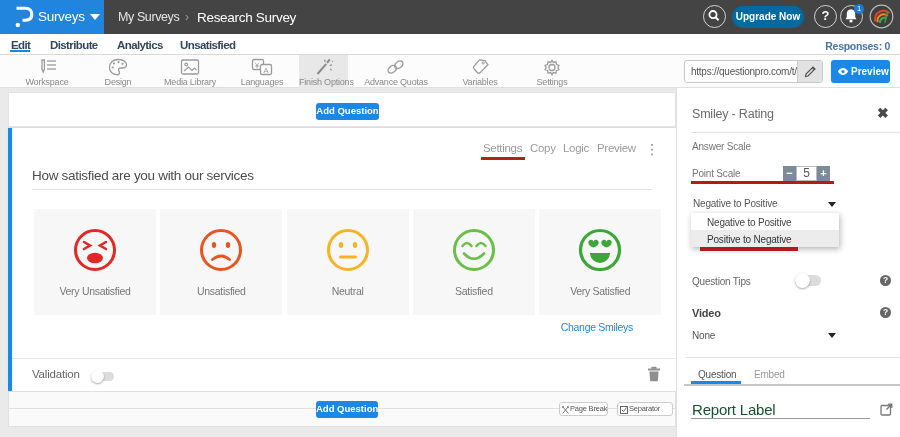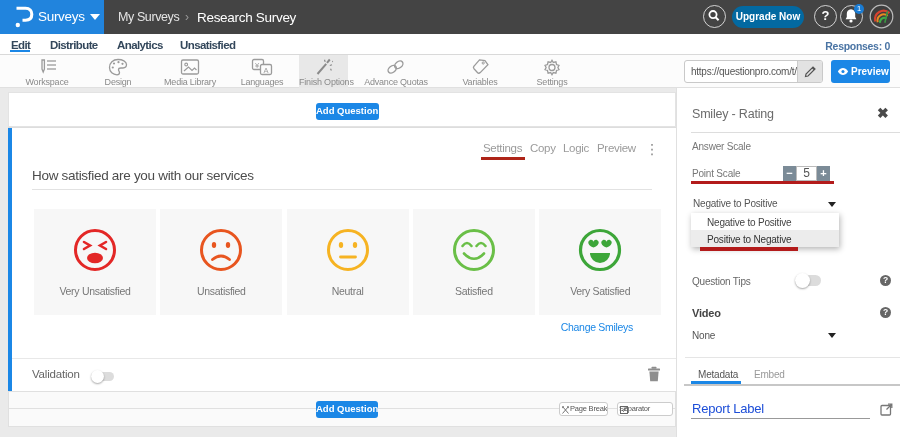--- a/index.html
+++ b/index.html
@@ -30,21 +30,21 @@
 .titem .lbl { position:absolute; top:22px; width:100%; font-size:9px; color:#8a8a8a; letter-spacing:-0.2px; white-space:nowrap; }
 .titem svg { position:absolute; top:3px; left:50%; transform:translateX(-50%); }
 #titem-active { background:#e8e8e8; }
 #urlbox { position:absolute; left:684px; top:5px; width:139px; height:23px; border:1px solid #c9c9c9; border-radius:3px; background:#fff; overflow:hidden; }
 #urltext { position:absolute; left:6px; top:5px; font-size:10px; color:#555; white-space:nowrap; letter-spacing:-0.25px; z-index:0; }
 #pencilbox { position:absolute; right:0; top:0; width:25px; height:21px; background:#e2e2e2; border-left:1px solid #ccc; z-index:1; }
 #previewbtn { position:absolute; left:831px; top:5px; width:59px; height:23px; background:#1b87e6; border-radius:3px; color:#fff; font-size:10.5px; font-weight:bold; line-height:23px; white-space:nowrap; }
 
 
 #topstrip { position:absolute; left:8px; top:92px; width:668px; height:35px; background:#fff; border:1px solid #e3e3e3; }
-.addq { position:absolute; background:#1b87e6; border-radius:3px; color:#fff; font-size:9.5px; font-weight:bold; text-align:left; white-space:nowrap; }
+.addq { position:absolute; background:#1b87e6; border-radius:3px; color:#fff; font-size:9.5px; font-weight:bold; text-align:center; white-space:nowrap; }
 #addq1 { left:307px; top:10px; width:63px; height:17px; line-height:16px; }
 #card { position:absolute; left:8px; top:127px; width:668px; height:264px; background:#fff; border-top:1px solid #ddd; }
 #cardblue { position:absolute; left:0; top:0; width:4px; height:264px; background:#1b87e6; }
 .ctab { position:absolute; top:14px; font-size:11.5px; color:#9b9b9b; letter-spacing:-0.3px; }
 #settings-ul { position:absolute; left:473px; top:29px; width:44px; height:2.5px; background:#ae2418; }
 #cdots { position:absolute; left:637px; top:13px; color:#888; font-size:14px; }
 #qtitle { position:absolute; left:24px; top:40px; font-size:13.5px; color:#4c4c4c; letter-spacing:-0.3px; }
 #qtitle-ul { position:absolute; left:24px; top:61px; width:620px; height:1px; background:#e2e2e2; }
 .scard { position:absolute; top:81px; width:122px; height:106px; background:#f7f7f7; }
 .scard .face { position:absolute; left:50%; top:18px; transform:translateX(-50%); }
@@ -78,21 +78,21 @@
 #ddo2 { height:17px; font-size:10px; color:#333; padding:4px 0 0 16px; background:#ececec; letter-spacing:-0.2px; }
 #rp-qt { position:absolute; left:15px; top:188px; font-size:10px; color:#666; letter-spacing:-0.2px; }
 .qmark { position:absolute; width:11px; height:11px; border-radius:50%; background:#666; color:#fff; font-size:8.5px; font-weight:bold; text-align:center; line-height:11px; }
 #rp-video { position:absolute; left:15px; top:219px; font-size:11px; font-weight:bold; color:#444; letter-spacing:-0.2px; }
 #rp-none { position:absolute; left:15px; top:242px; font-size:10px; color:#555; letter-spacing:-0.2px; }
 #rp-div2 { position:absolute; left:8px; top:269px; width:216px; height:1px; background:#e5e5e5; }
 #rp-meta { position:absolute; left:21px; top:281px; font-size:10px; color:#555; letter-spacing:-0.2px; }
 #rp-embed { position:absolute; left:77px; top:281px; font-size:10px; color:#999; letter-spacing:-0.2px; }
 #meta-ul { position:absolute; left:14px; top:293px; width:50px; height:2.5px; background:#1b87e6; }
 #rp-div3 { position:absolute; left:7px; top:296px; width:217px; height:1.5px; background:#c7c7c7; }
-#rp-report { position:absolute; left:15px; top:313px; font-size:13px; color:#1d4ed8; letter-spacing:-0.2px; }
+#rp-report { position:absolute; left:15px; top:313px; font-size:15px; color:#14532d; letter-spacing:-0.2px; }
 #rp-inputul { position:absolute; left:14px; top:329.5px; width:179px; height:1px; background:#999; }
 </style>
 </head>
 <body>
 
 <div id="topbar">
   <div id="logobox">
     <svg width="24" height="26" viewBox="0 0 24 26" style="position:absolute;left:13px;top:4px">
       <path d="M3.5 4.2 L12.5 4.2 C16.8 4.2 18.8 7 18.8 10.3 C18.8 13.6 16.8 16.2 12.5 16.2 L9.5 16.2" fill="none" stroke="#fff" stroke-width="3.1"></path>
       <circle cx="4.8" cy="21" r="2.2" fill="#fff"></circle>
@@ -312,21 +312,21 @@
   </svg>
 </div>
 
 <div id="botstrip">
   <div id="botline"></div>
   <div class="addq" id="addq2">Add Question</div>
   <div class="minibtn" style="left:550px; width:49px; padding-left:10px;">Page Break
     <svg width="7" height="8" viewBox="0 0 7 8" style="position:absolute;left:2px;top:3px">
         <path d="M0.5 0.5 L6.5 7.5 M6.5 0.5 L0.5 7.5 M0.8 1.5 A 1.1 1.1 0 1 1 0.9 1.4 M6.2 1.5 A 1.1 1.1 0 1 0 6.1 1.4" stroke="#666" stroke-width="0.9" fill="none"></path>
       </svg></div>
-  <div class="minibtn" style="left:608px; width:56px; padding-left:1px;">Separator
+  <div class="minibtn" style="left:608px; width:56px; padding-left:11px;">Separator
     <svg width="8" height="8" viewBox="0 0 8 8" style="position:absolute;left:2px;top:3px">
         <rect x="0.5" y="0.5" width="7" height="7" fill="none" stroke="#666" stroke-width="1"></rect>
         <path d="M2 4 L3.5 5.5 L6.5 1.5" stroke="#666" stroke-width="1" fill="none"></path>
       </svg></div>
 </div>
 
 <div id="rpanel">
   <div id="rp-title">Smiley - Rating</div>
   <div id="rp-x">✖</div>
   <div id="rp-div1"></div>
@@ -349,21 +349,21 @@
   <div class="toggle" style="left:118px; top:186px; width:26px; height:13px;">
     <div class="track"></div>
       <div class="knob" style="width:15px; height:15px; top:-1px;"></div>
   </div>
   <div class="qmark" style="left:203px; top:187px;">?</div>
   <div id="rp-video">Video</div>
   <div class="qmark" style="left:203px; top:219px;">?</div>
   <div id="rp-none">None</div>
   <div class="caret" style="left:151px; top:245px;"></div>
   <div id="rp-div2"></div>
-  <div id="rp-meta">Metadata</div>
+  <div id="rp-meta">Question</div>
   <div id="rp-embed">Embed</div>
   <div id="meta-ul"></div>
   <div id="rp-div3"></div>
   <div id="rp-report">Report Label</div>
   <div id="rp-inputul"></div>
   <svg width="13" height="13" viewBox="0 0 13 13" style="position:absolute;left:203px;top:315px">
     <rect x="1" y="2.5" width="9.5" height="9.5" rx="1" fill="none" stroke="#777" stroke-width="1.3"></rect>
     <path d="M6.5 6.5 L11.5 1.5 M8 1.2 L11.8 1.2 L11.8 5" fill="none" stroke="#777" stroke-width="1.3"></path>
   </svg>
 </div>

